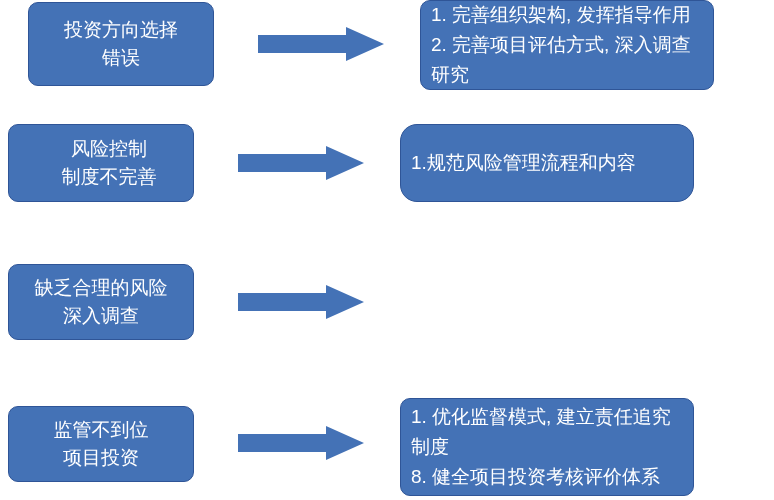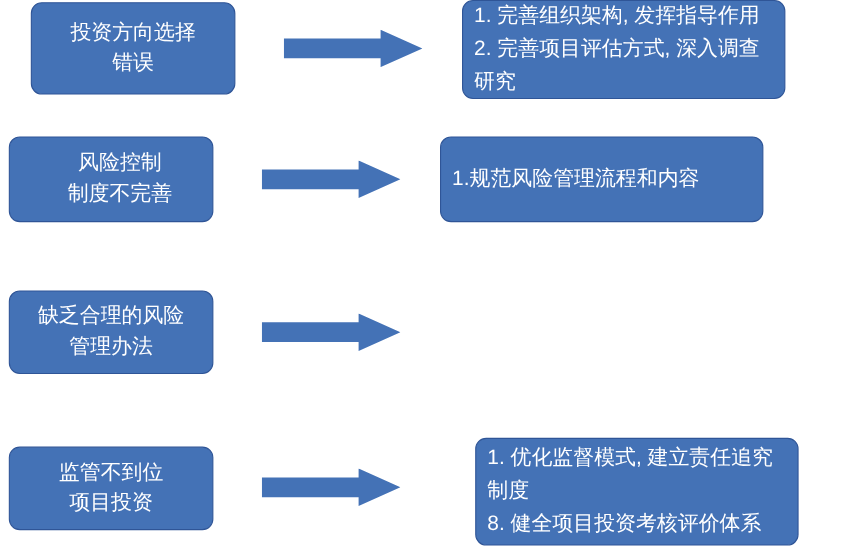--- a/index.html
+++ b/index.html
@@ -69,29 +69,29 @@
   #row1 { top: 0px;   height: 92px; margin-left: 20px; }
   #row2 { top: 118px; height: 88px; }
   #row3 { top: 262px; height: 82px; }
   #row4 { top: 398px; height: 98px; }
 
   #row1 .box-left  { top: 2px;  height: 84px; }
   #row1 .box-right { top: 0px;  height: 90px; }
   #row1 .arrow     { top: 27px; }
 
   #row2 .box-left  { top: 6px;  height: 78px; padding-left: 20px; }
-  #row2 .box-right { top: 6px;  height: 78px; }
+  #row2 .box-right { top: 6px;  height: 78px; border-radius: 17px; }
   #row2 .arrow     { top: 28px; }
 
   #row3 .box-left  { top: 2px;  height: 76px; justify-content: center; }
   #row3 .box-right { top: 0px;  height: 80px; }
   #row3 .arrow     { top: 23px; }
 
   #row4 .box-left  { top: 8px;  height: 76px; }
-  #row4 .box-right { top: 0px;  height: 98px; margin-left: 32px; }
+  #row4 .box-right { top: 0px;  height: 98px; }
   #row4 .arrow     { top: 28px; }
 </style>
 </head>
 <body>
 
 <div class="diagram">
 
   <div class="row" id="row1">
     <div class="box box-left">
       <div class="line">投资方向选择</div>
@@ -120,21 +120,21 @@
       </svg>
     </div>
     <div class="box box-right">
       <div class="line">1.规范风险管理流程和内容</div>
     </div>
   </div>
 
   <div class="row" id="row3">
     <div class="box box-left">
       <div class="line">缺乏合理的风险</div>
-      <div class="line">管理办法</div>
+      <div class="line">深入调查</div>
     </div>
     <div class="arrow">
       <svg width="126" height="34" viewBox="0 0 126 34" xmlns="http://www.w3.org/2000/svg">
         <polygon points="0,8 88,8 88,0 126,17 88,34 88,26 0,26" fill="#4472b6"></polygon>
       </svg>
     </div>
   </div>
 
   <div class="row" id="row4">
     <div class="box box-left">

